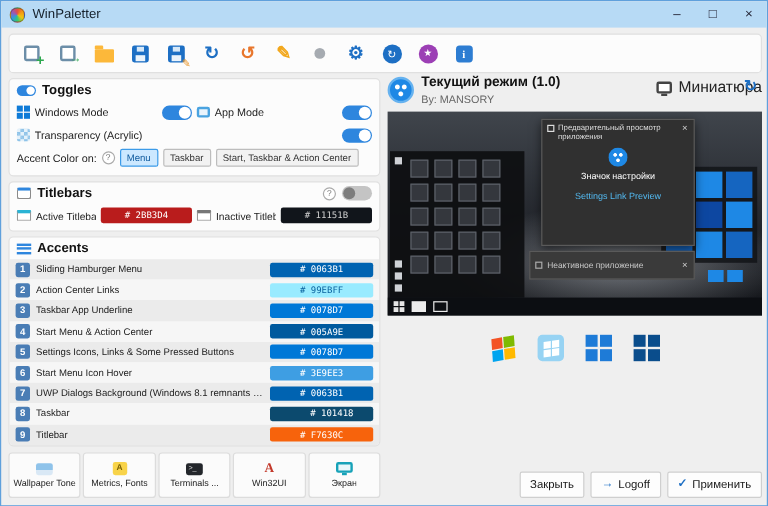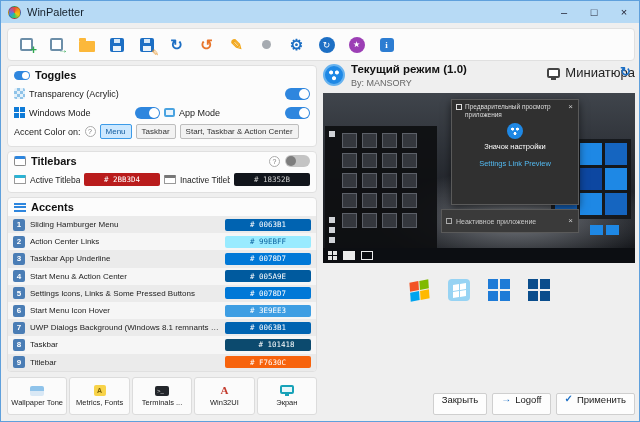--- a/index.html
+++ b/index.html
@@ -141,21 +141,21 @@
   .v-classic i:nth-child(3){background:#00A4EF;} .v-classic i:nth-child(4){background:#FFB900;}
   .v-flat { width:22px; height:22px; background:#97D3F3; border-radius:4px; display:flex; align-items:center; justify-content:center; }
   .vflag { display:grid; grid-template-columns:6px 6px; grid-auto-rows:6px; gap:1px; transform:skewY(-8deg); }
   .vflag i { background:#fff; display:block; }
   .v-ten, .v-elev { display:grid; grid-template-columns:10px 10px; grid-auto-rows:10px; gap:2px; }
   .v-ten i { background:#1E7BD7; display:block; }
   .v-elev i { background:#0A4D8C; display:block; }
 
   
   .actions { position:absolute; left:322px; top:392px; width:312px; height:22px; display:flex; justify-content:flex-end; gap:5px; }
-  .abtn { height:22px; border:1px solid #CFCFCF; background:#FDFDFD; border-radius:2px; display:flex; justify-content:center; gap:4px; font-size:9.5px; padding:0 8px; color:#1a1a1a; white-space:nowrap; }
+  .abtn { height:22px; border:1px solid #CFCFCF; background:#FDFDFD; border-radius:2px; display:flex; align-items:center; justify-content:center; gap:4px; font-size:9.5px; padding:0 8px; color:#1a1a1a; white-space:nowrap; }
   .a-logoff { color:#1D6FC4; font-weight:bold; font-size:10px; line-height:1; }
   .a-folder { width:11px; height:8px; background:#FCB83A; border-radius:1px; position:relative; margin-top:2px; }
   .a-folder::before { content:""; position:absolute; left:0; top:-2px; width:5px; height:2px; background:#FCB83A; }
   .a-check { color:#1D6FC4; font-weight:bold; font-size:10px; line-height:1; }
 </style>
 </head>
 <body>
 
 <div class="win">
 
@@ -211,40 +211,40 @@
         <span class="ic-info">i</span>
       </button>
   </div>
 
   <div class="card sec-toggles">
     <div class="sechead">
       <span class="h-toggle"></span>
       <b>Toggles</b>
     </div>
     <div class="row">
-      <span class="ic-trans"></span>
-      <span>Transparency (Acrylic)</span>
-      <button class="sw on ml"></button>
-    </div>
-    <div class="row">
       <div class="half">
         <span class="ic-winflag">
             <i></i>
             <i></i>
             <i></i>
             <i></i>
           </span>
         <span>Windows Mode</span>
         <button class="sw on ml"></button>
       </div>
       <div class="half">
         <span class="ic-app"></span>
         <span>App Mode</span>
         <button class="sw on ml"></button>
       </div>
+    </div>
+    <div class="row">
+      <span class="ic-trans"></span>
+      <span>Transparency (Acrylic)</span>
+      <button class="sw on ml"></button>
     </div>
     <div class="row">
       <span>Accent Color on:</span>
       <span class="qm">?</span>
       <button class="seg sel">Menu</button>
       <button class="seg">Taskbar</button>
       <button class="seg">Start, Taskbar &amp; Action Center</button>
     </div>
   </div>
 
@@ -257,21 +257,21 @@
     </div>
     <div class="row">
       <div class="half">
         <span class="tb-act"></span>
         <span class="tlabel">Active Titlebar</span>
         <button class="chip" style="background-color: #b91c1c; color: rgb(255, 255, 255);"># 2BB3D4</button>
       </div>
       <div class="half">
         <span class="tb-inact"></span>
         <span class="tlabel">Inactive Titlebar</span>
-        <button class="chip" style="background-color: rgb(17, 21, 27); color: rgb(207, 207, 207);"># 18352B</button>
+        <button class="chip" style="background-color: rgb(17, 21, 27); color: rgb(207, 207, 207);"># 11151B</button>
       </div>
     </div>
   </div>
 
   <div class="card sec-accents">
     <div class="sechead">
       <span class="h-list">
           <i></i>
           <i></i>
           <i></i>

